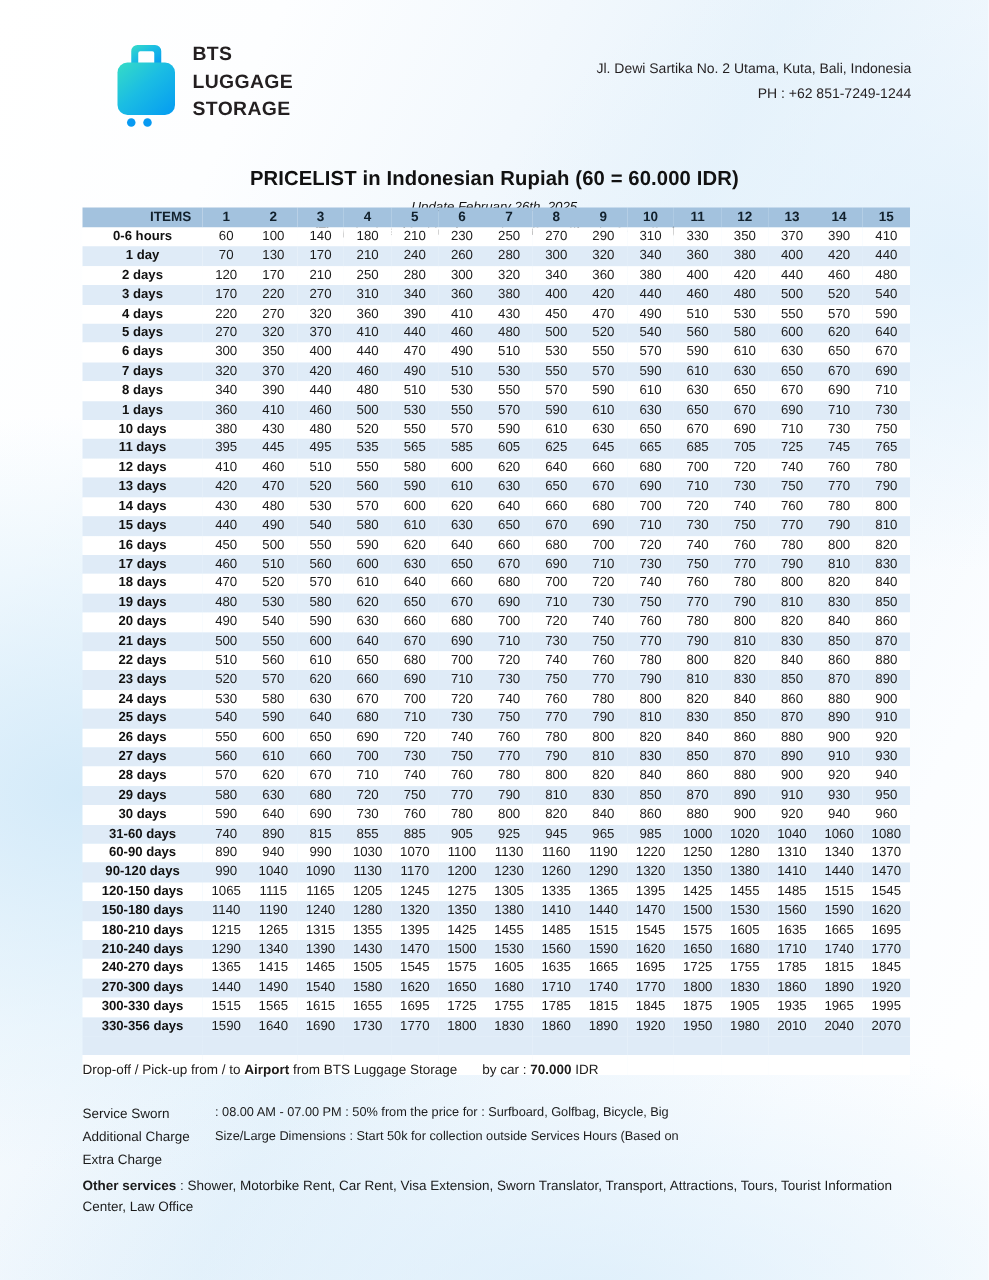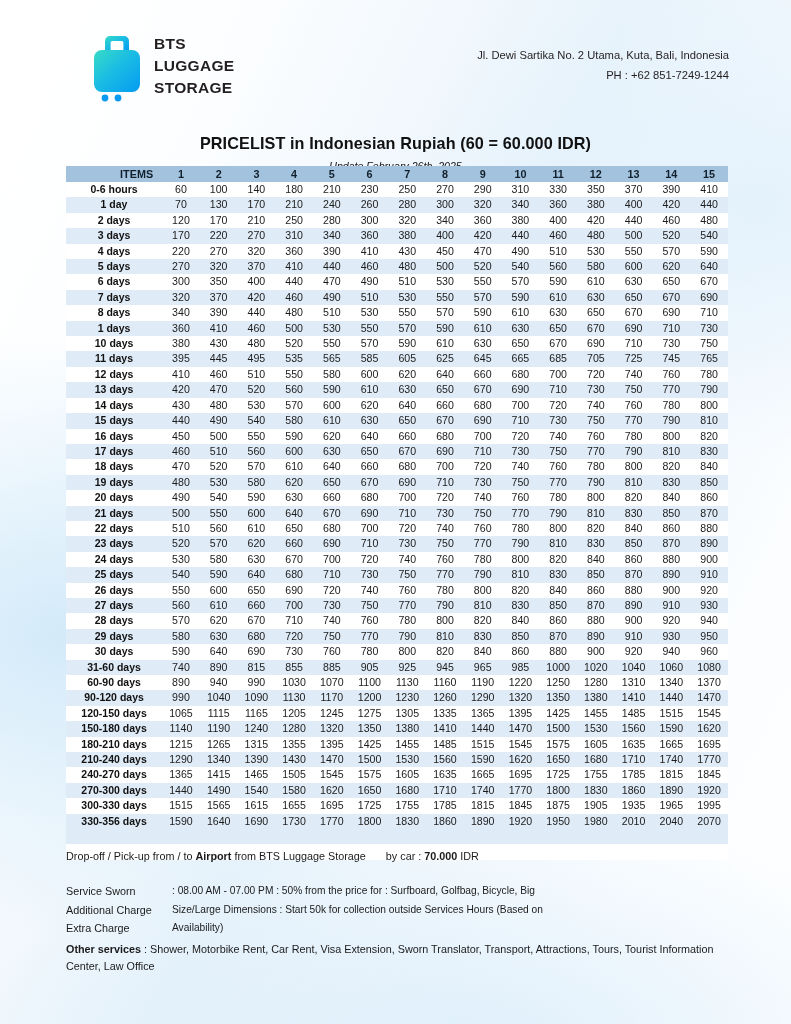--- a/index.html
+++ b/index.html
@@ -1078,21 +1078,20 @@
 
     <div class="f-block">
       <div class="f-labels">
         <div>Service Sworn</div>
         <div>Additional Charge</div>
         <div>Extra Charge</div>
       </div>
       <div class="f-values">
         <div>: 08.00 AM - 07.00 PM : 50% from the price for : Surfboard, Golfbag, Bicycle, Big</div>
         <div>Size/Large Dimensions : Start 50k for collection outside Services Hours (Based on</div>
-        <div>Availability)</div>
       </div>
     </div>
 
     <div class="f-other">
       <b>Other services</b><span> : Shower, Motorbike Rent, Car Rent, Visa Extension, Sworn Translator, Transport, Attractions, Tours, Tourist Information Center, Law Office</span>
     </div>
   </div>
 
 </div>
 

